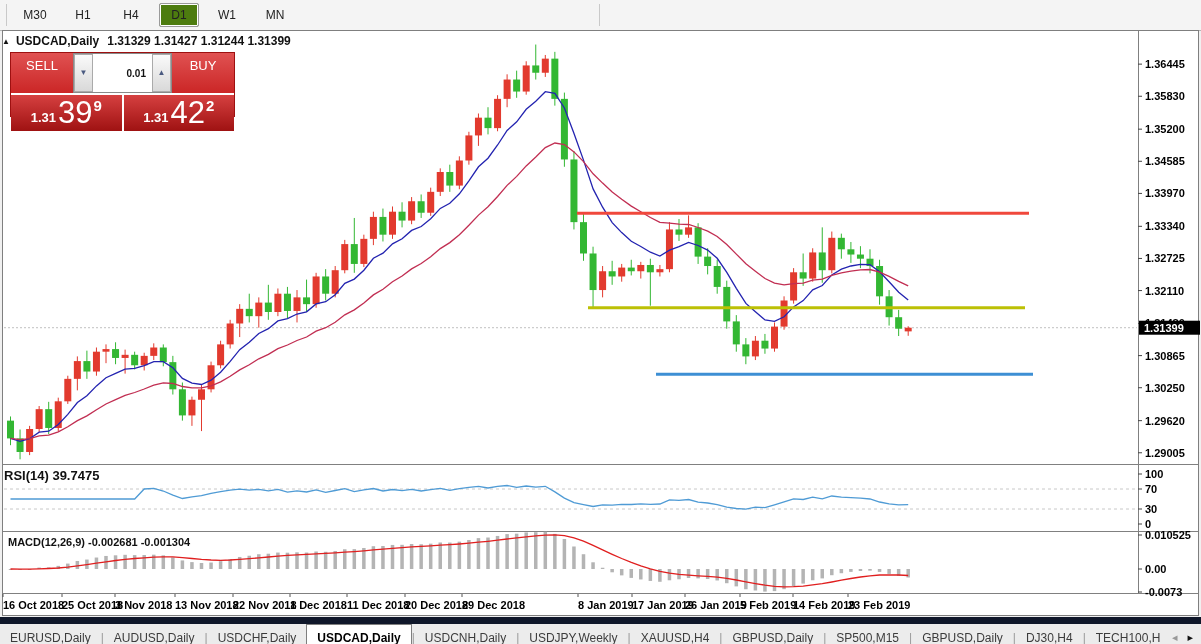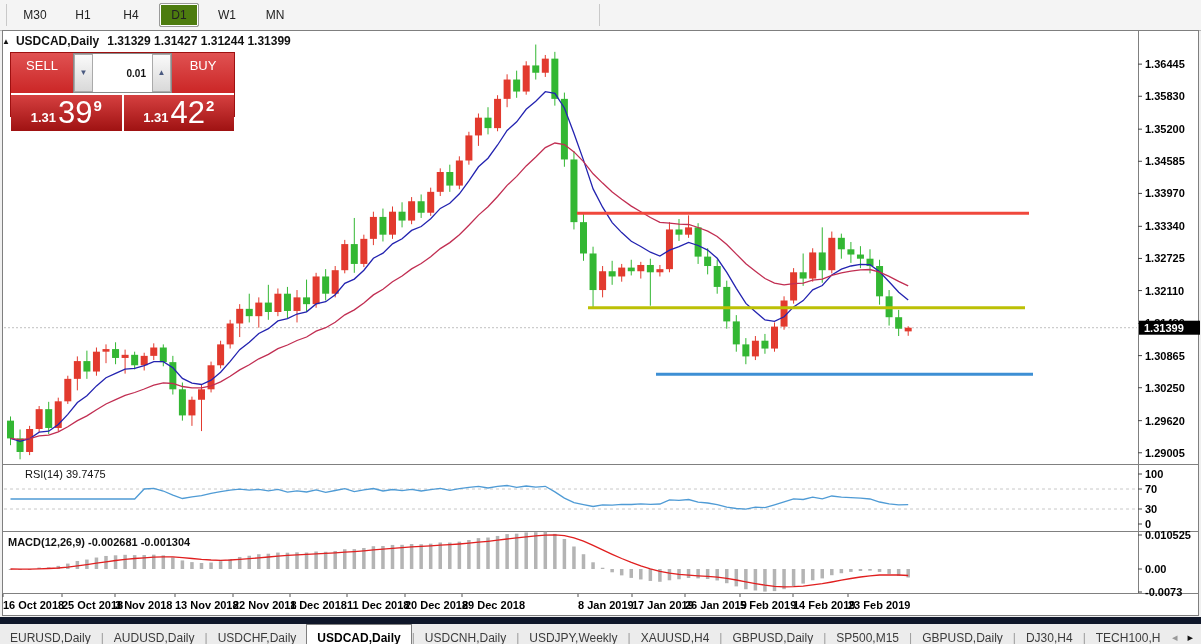--- a/index.html
+++ b/index.html
@@ -37,21 +37,21 @@
   .tp-input{width:0;flex:1;border:none;outline:none;font-size:10px;font-weight:700;color:#111;
             text-align:right;padding-right:6px;font-family:inherit;}
   .tp-prices{display:flex;height:36px;border-top:2px solid #fff;}
   .tp-price{flex:1;background:linear-gradient(180deg,#d64040,#9f1212);color:#fff;
             display:flex;align-items:flex-end;justify-content:center;padding-bottom:4px;}
   .tp-price.left{border-right:2px solid #fff;}
   .pp{font-size:13px;font-weight:700;margin-right:2px;line-height:1.4;}
   .pb{font-size:31px;font-weight:400;line-height:0.9;}
   .ps{font-size:15px;font-weight:700;margin-left:1px;align-self:flex-start;padding-top:2px;}
 
-  .rsi-label{position:absolute;left:25px;top:468px;z-index:3;font-size:11px;font-weight:400;color:#111;}
+  .rsi-label{position:absolute;left:4px;top:468px;z-index:3;font-size:13px;font-weight:700;color:#111;}
   .macd-label{position:absolute;left:8px;top:536px;z-index:3;font-size:11px;font-weight:700;color:#111;}
 
   
   .tabbar{position:absolute;left:0;top:617px;width:1201px;height:27px;background:#ececec;
           border-top:7px solid #0f172a;display:flex;align-items:center;z-index:3;}
   #tabs{display:flex;align-items:center;height:100%;overflow:hidden;flex:1;}
   .tab{font-size:12px;color:#3c3c3c;padding:5px 10px;white-space:nowrap;cursor:default;}
   .tab.active{background:#fff;color:#000;font-weight:700;border:1px solid #7f7f7f;border-bottom:none;
               margin-top:-1px;padding-top:6px;}
   .tab-sep{color:#9a9a9a;font-size:12px;}

